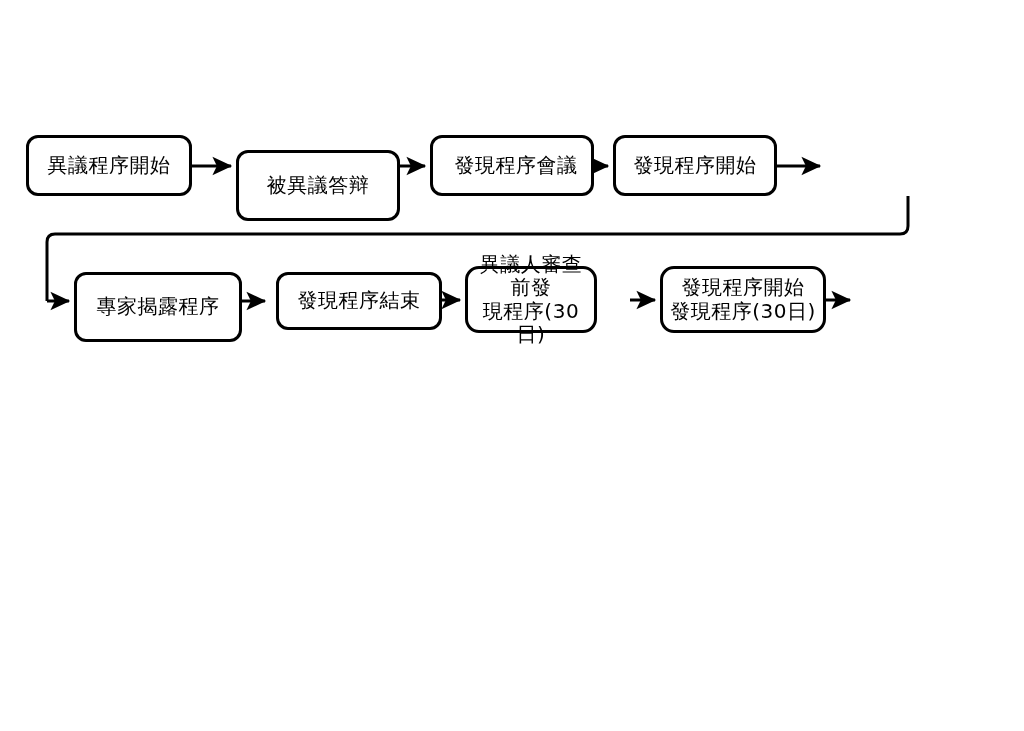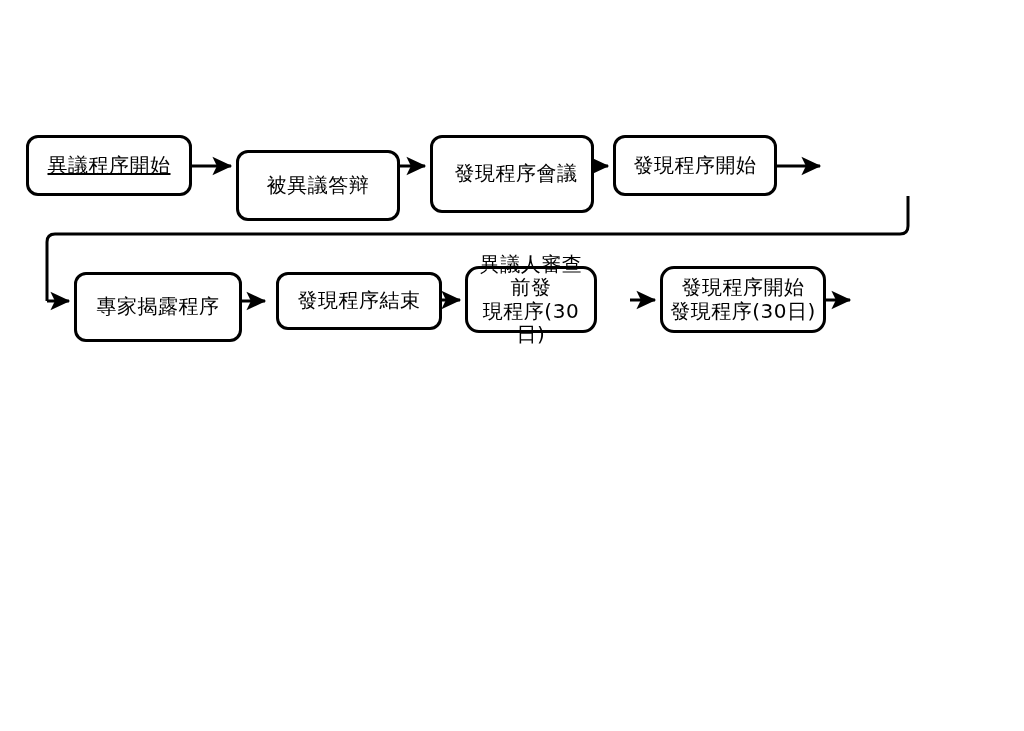--- a/index.html
+++ b/index.html
@@ -68,23 +68,23 @@
       <path d="M908,196 L908,226 Q908,234 900,234 L55,234 Q47,234 47,242 L47,301" stroke-linecap="butt"></path>
       <line x1="47" y1="301" x2="69" y2="301" marker-end="url(#arrowhead)"></line>
 
       <line x1="242" y1="301" x2="265" y2="301" marker-end="url(#arrowhead)"></line>
       <line x1="436" y1="300" x2="460" y2="300" marker-end="url(#arrowhead)"></line>
       <line x1="630" y1="300" x2="655" y2="300" marker-end="url(#arrowhead)"></line>
       <line x1="826" y1="300" x2="850" y2="300" marker-end="url(#arrowhead)"></line>
     </g>
   </svg>
 
-  <div class="node" style="left: 26px; top: 135px; width: 166px; height: 61px; text-decoration: underline;">異議程序開始</div>
+  <div class="node" style="left: 26px; top: 135px; width: 166px; height: 61px;">異議程序開始</div>
   <div class="node" style="left: 236px; top: 150px; width: 164px; height: 71px;">被異議答辩</div>
-  <div class="node" style="left: 430px; top: 135px; width: 164px; height: 78px; padding-left: 14px;">發現程序會議</div>
+  <div class="node" style="left: 430px; top: 135px; width: 164px; height: 61px; padding-left: 14px;">發現程序會議</div>
   <div class="node" style="left: 613px; top: 135px; width: 164px; height: 61px;">發現程序開始</div>
   <div class="node" style="left: 74px; top: 272px; width: 168px; height: 70px;">專家揭露程序</div>
   <div class="node" style="left: 270px; top: 272px; width: 166px; height: 58px; margin-left: 6px;">發現程序結束</div>
   <div class="node multiline" style="left: 465px; top: 266px; width: 132px; height: 67px;">異議人審查前發
 現程序(30日)</div>
   <div class="node multiline" style="left: 660px; top: 266px; width: 166px; height: 67px;">發現程序開始
 發現程序(30日)</div>
 
 </div>
 

